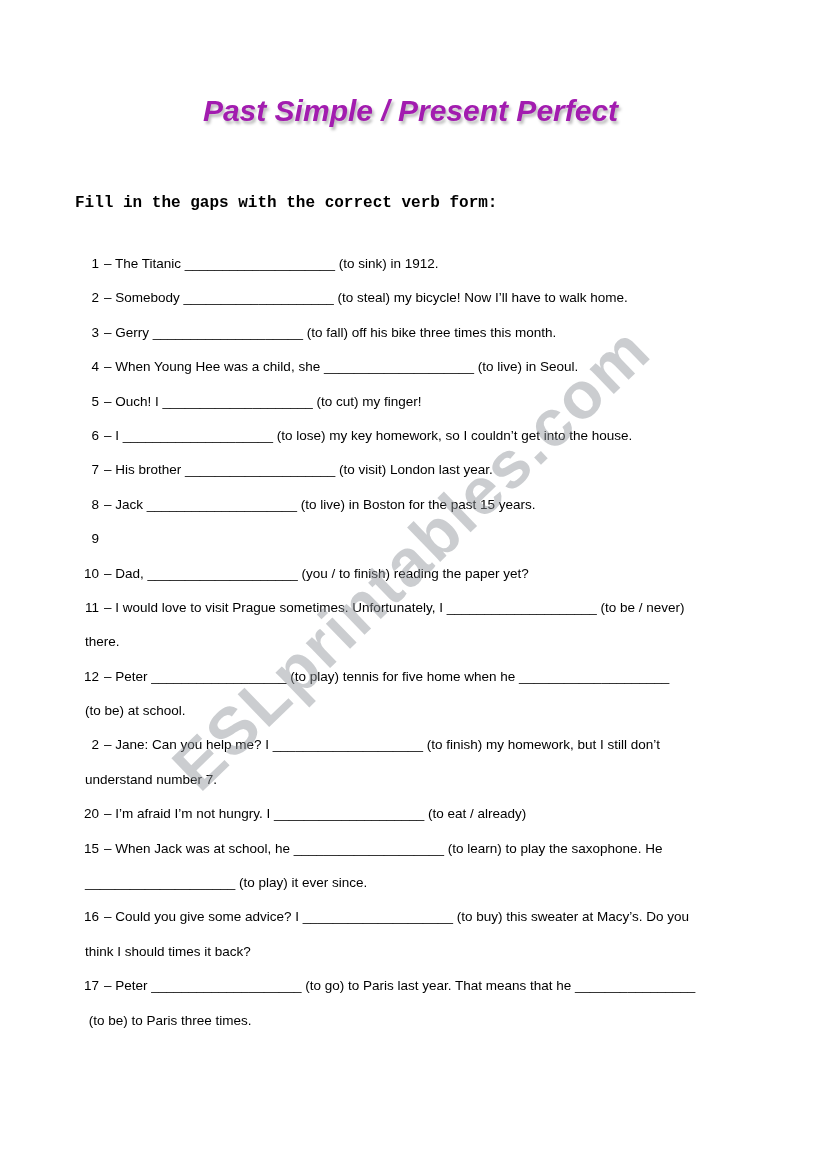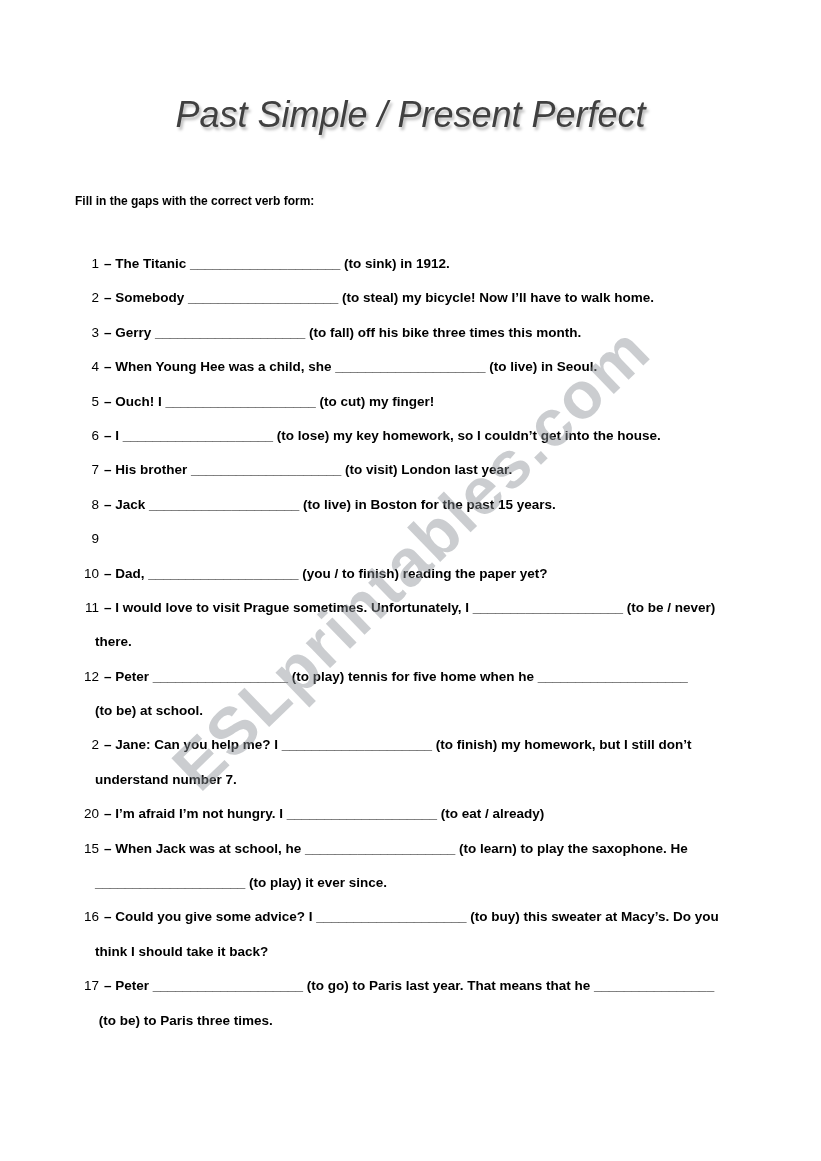--- a/index.html
+++ b/index.html
@@ -13,32 +13,33 @@
     overflow: hidden;
     font-family: "Liberation Sans", sans-serif;
     color: #000000;
   }
   .title {
     position: absolute;
     top: 94px;
     left: 0;
     right: 0;
     text-align: center;
-    font-size: 36px;
-    font-weight: normal;
+    font-size: 30px;
+    font-weight: bold;
     font-style: italic;
-    color: #404040;
+    color: #a21caf;
     text-shadow: 2px 3px 3px #bcbcbc;
   }
   .instruction {
     position: absolute;
     top: 194px;
     left: 75px;
-    font-size: 12px;
+    font-size: 16px;
     font-weight: bold;
+    font-family: Liberation Mono, monospace;
   }
   .items {
     position: absolute;
     top: 250px;
     left: 0;
     right: 10px;
   }
   .line {
     display: flex;
     height: 34.4px;
@@ -47,25 +48,23 @@
     align-items: flex-start;
     padding-top: 6px;
   }
   .num {
     flex: 0 0 99px;
     text-align: right;
   }
   .text {
     margin-left: 5px;
     white-space: pre;
-    font-weight: bold;
   }
   .cont {
-    padding-left: 60px;
-    margin-left: 30px;
+    padding-left: 80px;
   }
   .watermark {
     position: absolute;
     left: 50%;
     top: 558px;
     transform: translate(-50%, -50%) rotate(-44deg);
     font-size: 66px;
     font-weight: bold;
     color: #8d9298;
     opacity: 0.45;
@@ -97,19 +96,19 @@
       <div class="line"><span class="num">11</span><span class="text">– I would love to visit Prague sometimes. Unfortunately, I ____________________ (to be / never)</span></div>
       <div class="line cont"><span class="text">there.</span></div>
       <div class="line"><span class="num">12</span><span class="text">– Peter __________________ (to play) tennis for five home when he ____________________</span></div>
       <div class="line cont"><span class="text">(to be) at school.</span></div>
       <div class="line"><span class="num">2</span><span class="text">– Jane: Can you help me? I ____________________ (to finish) my homework, but I still don’t</span></div>
       <div class="line cont"><span class="text">understand number 7.</span></div>
       <div class="line"><span class="num">20</span><span class="text">– I’m afraid I’m not hungry. I ____________________ (to eat / already)</span></div>
       <div class="line"><span class="num">15</span><span class="text">– When Jack was at school, he ____________________ (to learn) to play the saxophone. He</span></div>
       <div class="line cont"><span class="text">____________________ (to play) it ever since.</span></div>
       <div class="line"><span class="num">16</span><span class="text">– Could you give some advice? I ____________________ (to buy) this sweater at Macy’s. Do you</span></div>
-      <div class="line cont"><span class="text">think I should take it back?</span></div>
+      <div class="line cont"><span class="text">think I should times it back?</span></div>
       <div class="line"><span class="num">17</span><span class="text">– Peter ____________________ (to go) to Paris last year. That means that he ________________</span></div>
       <div class="line cont"><span class="text"> (to be) to Paris three times.</span></div>
     </div>
 
   <div class="watermark">ESLprintables.com</div>
 </div>
 
 </body></html>

